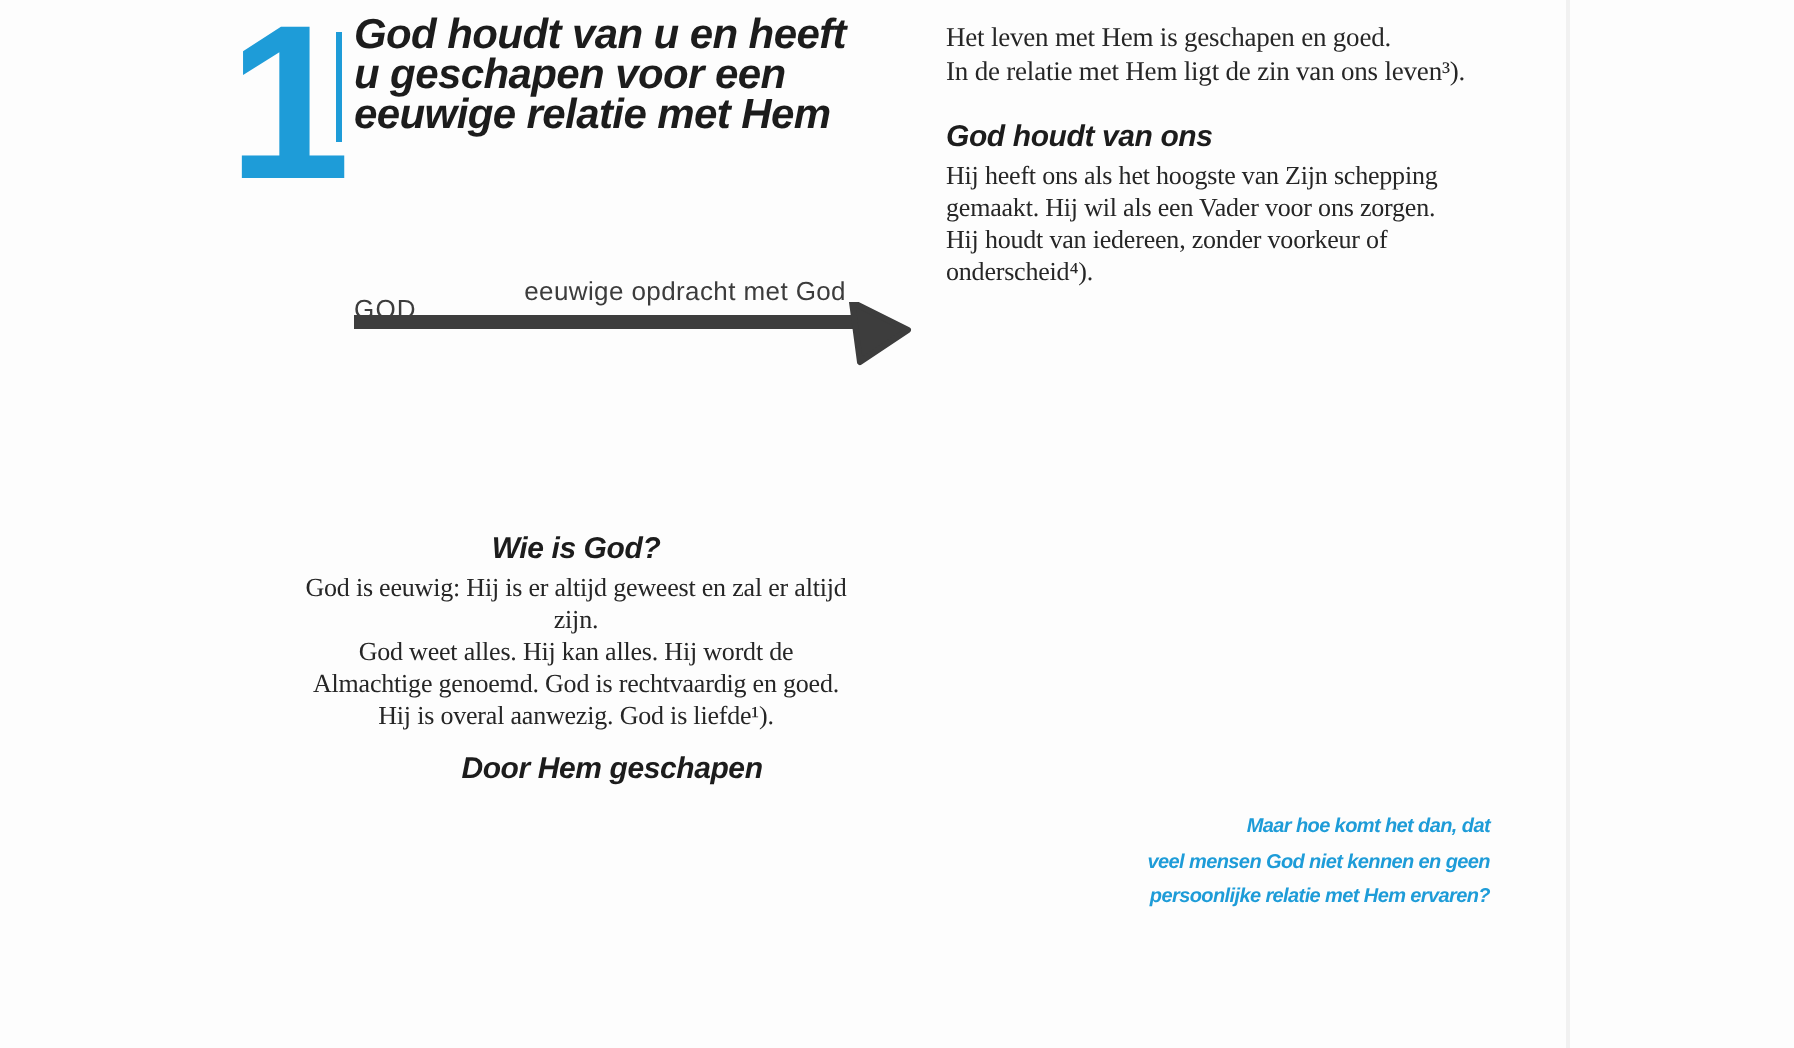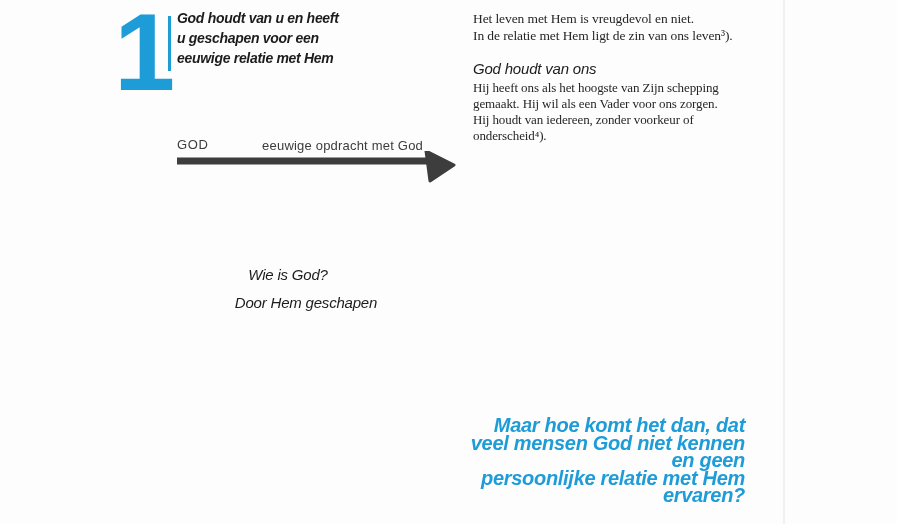--- a/index.html
+++ b/index.html
@@ -32,66 +32,66 @@
     color:var(--accent);
   }
   .chapter-rule{
     position:absolute;left:168px;top:16px;width:3px;height:55px;
     background:var(--accent);
   }
   .chapter-title{
     position:absolute;left:177px;top:8px;margin:0;width:260px;
     font-family:"Liberation Sans",sans-serif;
     font-style:italic;font-weight:bold;
-    font-size:14px;line-height:20px;letter-spacing:-0.3px;
+    font-size:21px;line-height:20px;letter-spacing:-0.3px;
     color:var(--ink);
     white-space:pre-line;
   }
 
   
   .diagram{position:absolute;left:137px;top:119px;width:282px;height:50px;}
   .diagram-god{
-    position:absolute;left:0;top:2px;
+    position:absolute;left:0;top:12px;
     font-size:13px;letter-spacing:0.6px;color:#3c3c3c;
   }
   .diagram-caption{
     position:absolute;right:36px;top:3px;
     font-size:13px;letter-spacing:0.2px;color:#3c3c3c;white-space:nowrap;
   }
   .diagram svg{position:absolute;left:0;top:16px;display:block;}
 
   
   .col-left{position:absolute;left:134px;top:266px;width:308px;text-align:center;}
   .col-right{position:absolute;left:473px;top:11px;width:310px;}
 
   .section-heading{
     margin:0 0 2px 0;
     font-family:"Liberation Sans",sans-serif;
-    font-style:italic;font-weight:normal;
+    font-style:italic;font-weight:bold;
     font-size:15px;line-height:18px;letter-spacing:-0.2px;
     color:var(--ink);
   }
   .body-text{
     margin:0;
     font-family:"Liberation Serif",serif;
     font-size:13px;line-height:16px;letter-spacing:-0.1px;
     color:var(--body-ink);
     white-space:pre-line;
   }
   .text-section + .text-section{margin-top:10px;margin-left:36px;}
   .col-right .intro{margin:0 0 0 0;font-size:13.5px;line-height:16.5px;}
   .col-right .text-section{margin-top:16px;}
 
   
   .question{
-    position:absolute;left:450px;top:417px;width:295px;margin:0;
+    position:absolute;left:450px;top:405px;width:295px;margin:0;
     text-align:right;
     font-family:"Liberation Sans",sans-serif;
     font-style:italic;font-weight:bold;
-    font-size:20px;line-height:17.5px;letter-spacing:-0.3px;
+    font-size:10px;line-height:17.5px;letter-spacing:-0.3px;
     color:var(--accent);
     white-space:pre-line;
   }
 </style>
 </head>
 <body>
 
 <div class="page">
 
   <div class="chapter-number">1</div>
@@ -105,28 +105,33 @@
     <span class="diagram-caption">eeuwige opdracht met God</span>
     <svg width="282" height="34" viewBox="0 0 282 34" aria-hidden="true">
       <path d="M0 10 H251" stroke="#3d3d3d" stroke-width="7" fill="none"></path>
       <path d="M249 0 L277 14 L253 30 Z" fill="#3d3d3d" stroke="#3d3d3d" stroke-width="3" stroke-linejoin="round"></path>
     </svg>
   </figure>
 
   <section class="col-left">
     <div class="text-section">
       <h2 class="section-heading">Wie is God?</h2>
+      <p class="body-text">God is eeuwig: Hij is er altijd geweest en zal er altijd
+zijn.
+God weet alles. Hij kan alles. Hij wordt de
+Almachtige genoemd. God is rechtvaardig en goed.
+Hij is overal aanwezig. God is liefde¹).</p>
     </div>
     <div class="text-section">
       <h2 class="section-heading">Door Hem geschapen</h2>
     </div>
   </section>
 
   <section class="col-right">
-    <p class="body-text intro">Het leven met Hem is vreugdevol en niet.
+    <p class="body-text intro">Het leven met Hem is geschapen en goed.
 In de relatie met Hem ligt de zin van ons leven³).</p>
     <div class="text-section">
       <h2 class="section-heading">God houdt van ons</h2>
       <p class="body-text">Hij heeft ons als het hoogste van Zijn schepping
 gemaakt. Hij wil als een Vader voor ons zorgen.
 Hij houdt van iedereen, zonder voorkeur of
 onderscheid⁴).</p>
     </div>
   </section>
 

